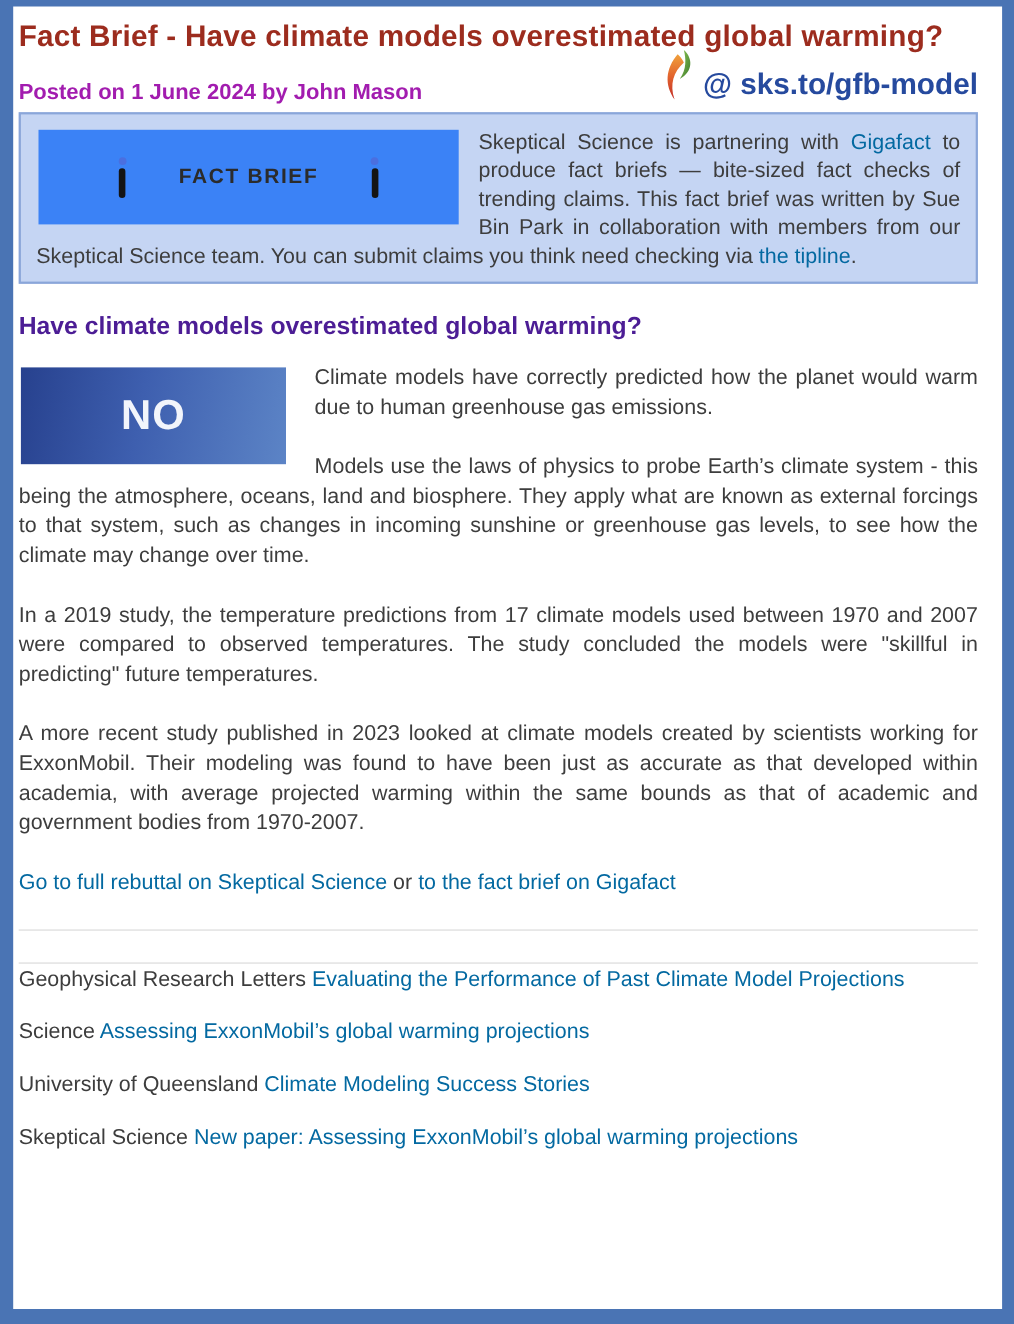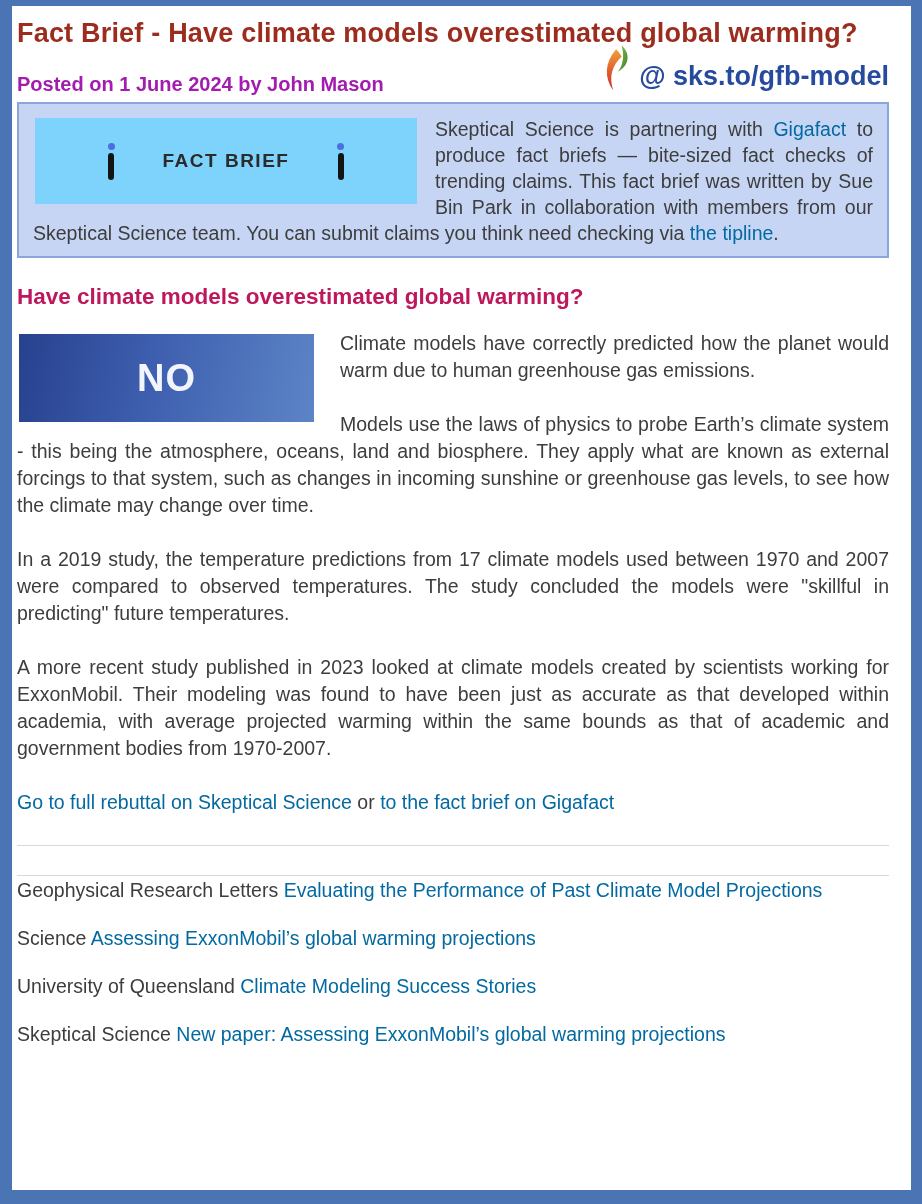--- a/index.html
+++ b/index.html
@@ -70,52 +70,52 @@
     line-height: 26px;
     color: #3d3d3d;
     text-align: justify;
     overflow: hidden;
   }
   .logo-box {
     float: left;
     width: 382px;
     height: 86px;
     margin: 2px 18px 12px 2px;
-    background: #7dd3fc;
+    background: #3b82f6;
     display: flex;
     align-items: center;
     justify-content: center;
     gap: 48px;
   }
   .logo-text {
     font-size: 19px;
     font-weight: bold;
     color: #2b2b2b;
     letter-spacing: 1.5px;
   }
   .ig { display: inline-flex; flex-direction: column; align-items: center; }
   .idot { width: 7px; height: 7px; border-radius: 50%; background: #4a6fe0; }
   .istem { width: 6px; height: 27px; background: #141414; border-radius: 3px; margin-top: 3px; }
   
   .question-heading {
     margin: 26px 0 20px 0;
     font-size: 22.5px;
     font-weight: bold;
-    color: #be185d;
+    color: #4c1d95;
   }
   .article-body {
     font-size: 19.5px;
     line-height: 27px;
     color: #3d3d3d;
     text-align: justify;
   }
   .article-body p { margin: 0 0 27px 0; }
   .no-badge {
     float: left;
-    width: 295px;
+    width: 241px;
     height: 88px;
     margin: 4px 26px 8px 2px;
     background: linear-gradient(100deg, #27418e 0%, #3e5faf 45%, #5c84c6 100%);
     display: flex;
     align-items: center;
     justify-content: center;
   }
   .no-badge span {
     font-size: 38px;
     font-weight: bold;

